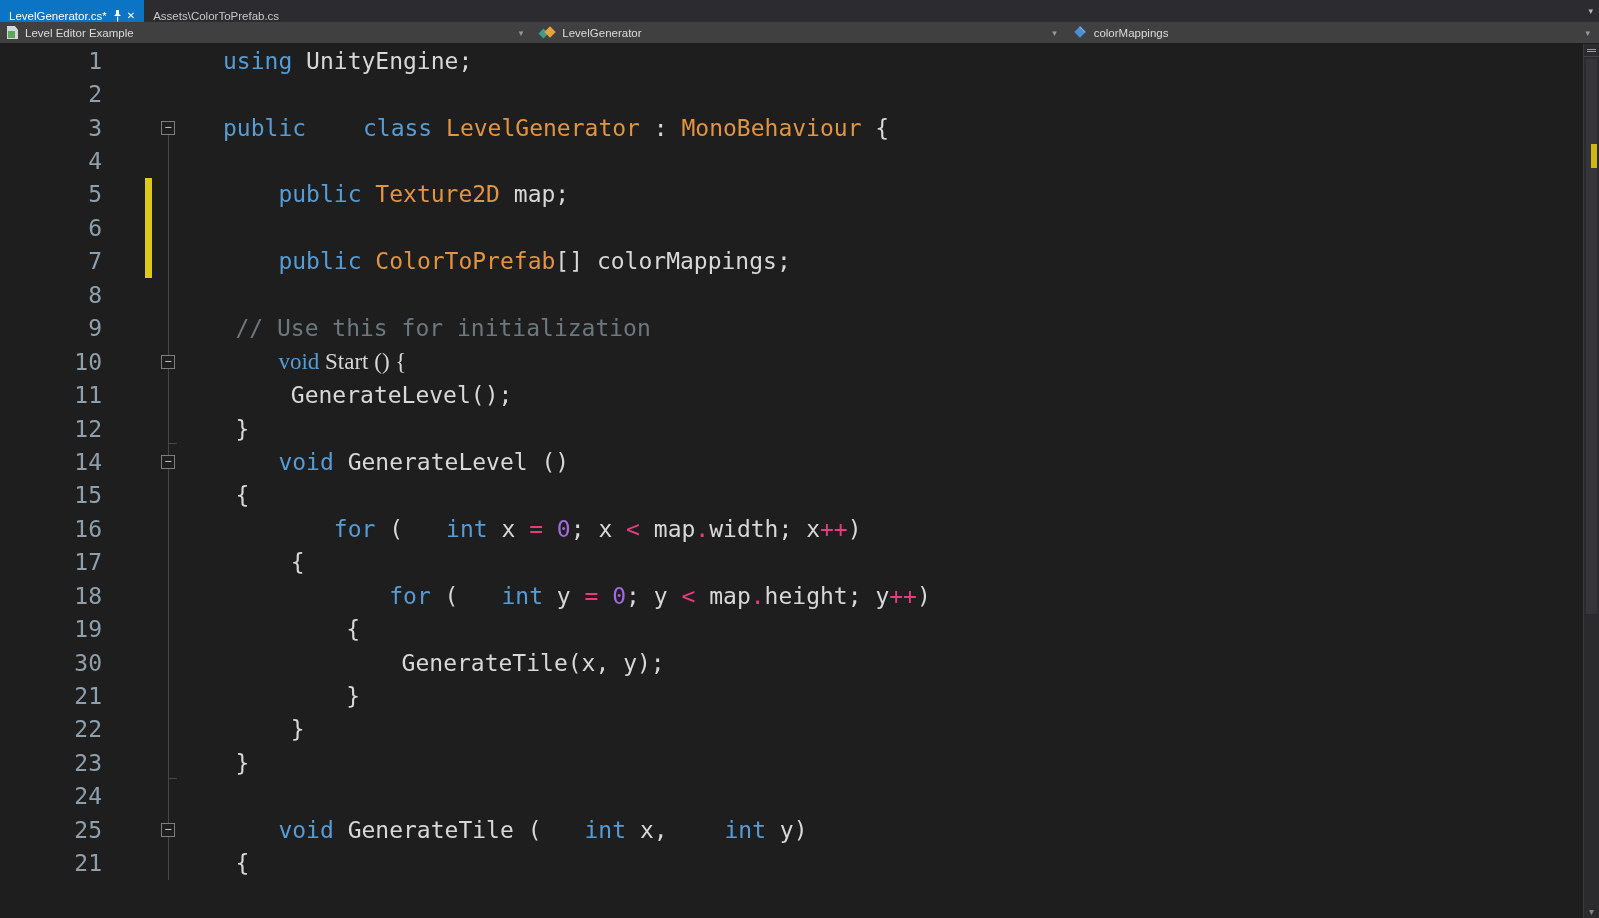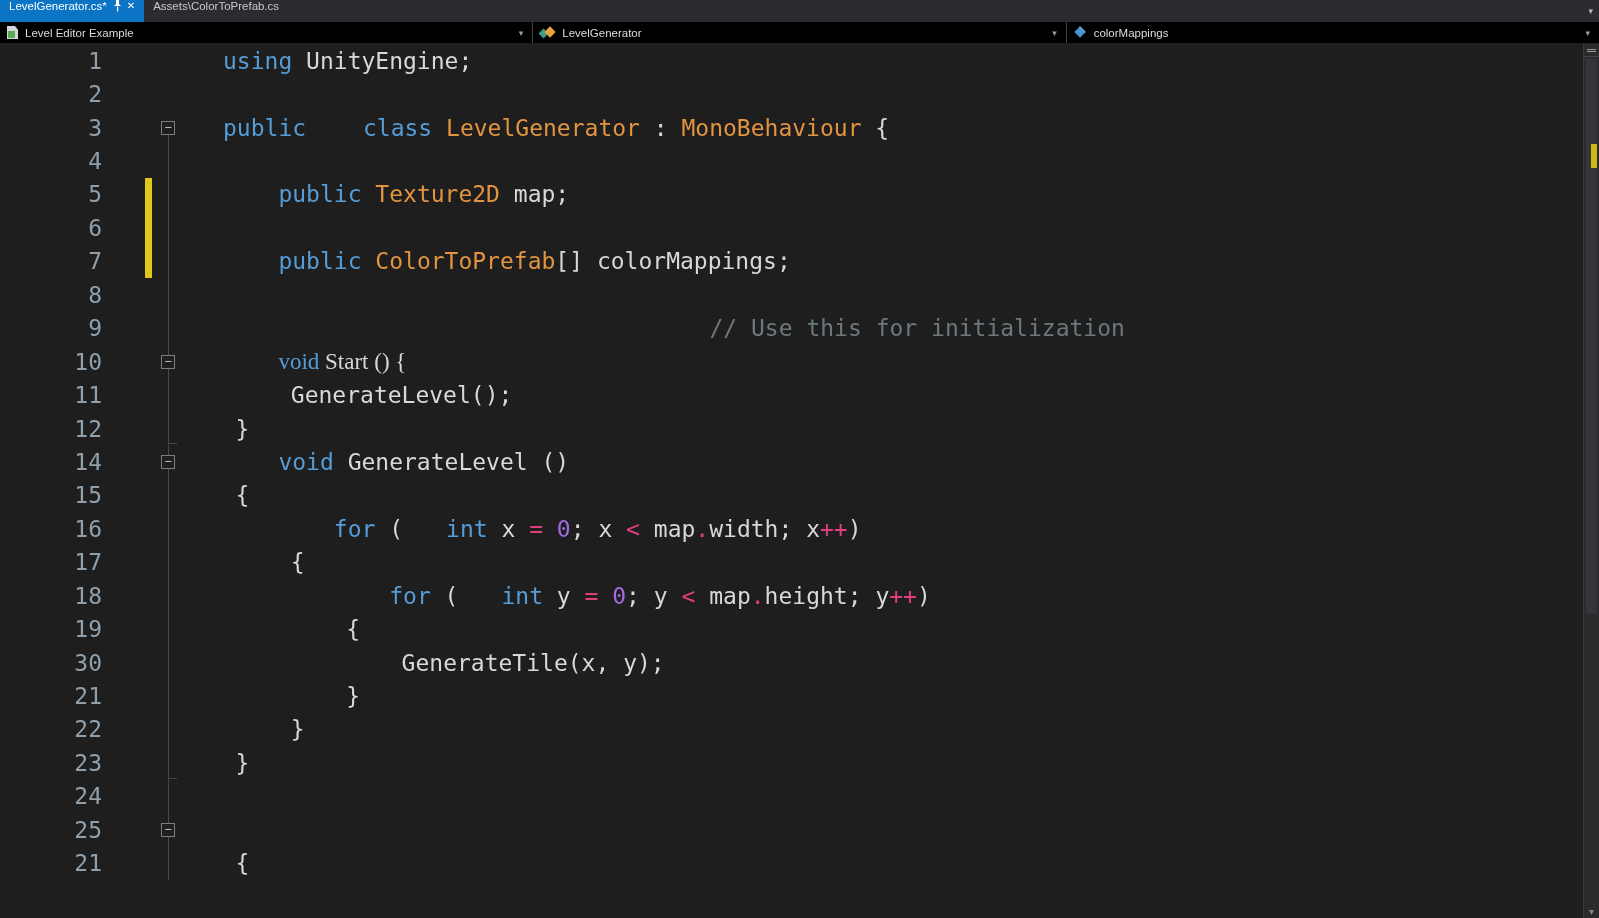--- a/index.html
+++ b/index.html
@@ -1,29 +1,29 @@
 <!DOCTYPE html>
 <html><head>
 <meta charset="utf-8">
 <style>
   * { margin:0; padding:0; box-sizing:border-box; }
   html,body { width:1599px; height:918px; overflow:hidden; }
   body { background:#1e1e1e; font-family:"Liberation Sans", sans-serif; position:relative; }
 
   
   .tabbar { height:22px; background:#2c2c30; display:flex; align-items:stretch; position:relative; }
-  .tab { display:flex; align-items:flex-start; gap:6px; padding:0 9px; font-size:11.5px; color:#c8c8c8; cursor:default; }
+  .tab { display:flex; align-items:flex-end; gap:6px; padding:0 9px; font-size:11.5px; color:#c8c8c8; cursor:default; }
   .tab.active { background:#0b74c4; color:#ffffff; }
   .tab-icons { display:flex; align-items:center; gap:5px; }
   .pin-icon svg { display:block; }
   .close-icon { font-size:10px; color:#ffffff; line-height:10px; }
   .tab-overflow { position:absolute; right:6px; top:0; height:22px; display:flex; align-items:center; color:#b9b9b9; font-size:9px; }
 
   
-  .navbar { height:22px; background:#000000; display:flex; border-bottom:1px solid #1e1e1e; }
+  .navbar { height:22px; background:#404040; display:flex; border-bottom:1px solid #1e1e1e; }
   .nav-combo { flex:1; display:flex; align-items:center; gap:7px; padding:0 7px; border-right:1px solid #3f3f46; color:#dcdcdc; font-size:11.5px; position:relative; }
   .nav-combo:last-child { border-right:none; }
   .nav-chevron { margin-left:auto; color:#9a9a9a; font-size:9px; padding-right:2px; }
   .icon-csfile { width:11px; height:13px; background:#d4d8dc; position:relative; flex:none;
                  clip-path:polygon(0 0,72% 0,100% 28%,100% 100%,0 100%); }
   .icon-csfile .accent { position:absolute; left:1px; bottom:1px; width:7px; height:7px; background:#5aa85a; }
   .icon-class { width:15px; height:13px; position:relative; flex:none; }
   .icon-class .d1 { position:absolute; left:0; top:4px; width:7px; height:7px; transform:rotate(45deg); background:#3e9b8f; }
   .icon-class .d2 { position:absolute; right:1px; top:2px; width:8px; height:8px; transform:rotate(45deg); background:#e8a33d; }
   .icon-field { width:13px; height:13px; position:relative; flex:none; }
@@ -108,36 +108,36 @@
 <div class="editor">
   <div>
       <div class="row"><div class="ln">1</div><div class="chg"></div><div class="fold"></div><div class="code" style="padding-left: 0px;"><span class="tk-k">using</span><span class="tk-p"> UnityEngine;</span></div></div>
       <div class="row"><div class="ln">2</div><div class="chg"></div><div class="fold"></div><div class="code" style="padding-left: 0px;"></div></div>
       <div class="row"><div class="ln">3</div><div class="chg"></div><div class="fold"><div class="guide-below"></div><div class="foldbox">−</div></div><div class="code" style="padding-left: 0px;"><span class="tk-k">public</span><span class="tk-p"> </span><span class="tk-k">class</span><span class="tk-p"> </span><span class="tk-t">LevelGenerator</span><span class="tk-p"> : </span><span class="tk-t">MonoBehaviour</span><span class="tk-p"> {</span></div></div>
       <div class="row"><div class="ln">4</div><div class="chg"></div><div class="fold"><div class="guide"></div></div><div class="code" style="padding-left: 0px;"></div></div>
       <div class="row"><div class="ln">5</div><div class="chg"><div class="bar"></div></div><div class="fold"><div class="guide"></div></div><div class="code" style="padding-left: 55.4px;"><span class="tk-k">public</span><span class="tk-p"> </span><span class="tk-t">Texture2D</span><span class="tk-p"> map;</span></div></div>
       <div class="row"><div class="ln">6</div><div class="chg"><div class="bar"></div></div><div class="fold"><div class="guide"></div></div><div class="code" style="padding-left: 0px;"></div></div>
       <div class="row"><div class="ln">7</div><div class="chg"><div class="bar"></div></div><div class="fold"><div class="guide"></div></div><div class="code" style="padding-left: 55.4px;"><span class="tk-k">public</span><span class="tk-p"> </span><span class="tk-t">ColorToPrefab</span><span class="tk-p">[] colorMappings;</span></div></div>
       <div class="row"><div class="ln">8</div><div class="chg"></div><div class="fold"><div class="guide"></div></div><div class="code" style="padding-left: 0px;"></div></div>
-      <div class="row"><div class="ln">9</div><div class="chg"></div><div class="fold"><div class="guide"></div></div><div class="code" style="padding-left: 55.4px; text-align: center;"><span class="tk-c">// Use this for initialization</span></div></div>
+      <div class="row"><div class="ln">9</div><div class="chg"></div><div class="fold"><div class="guide"></div></div><div class="code" style="padding-left: 55.4px;"><span class="tk-c">// Use this for initialization</span></div></div>
       <div class="row"><div class="ln">10</div><div class="chg"></div><div class="fold"><div class="guide"></div><div class="foldbox">−</div></div><div class="code" style="padding-left: 55.4px; font-family: Liberation Serif, serif;"><span class="tk-k">void</span><span class="tk-p"> Start () {</span></div></div>
       <div class="row"><div class="ln">11</div><div class="chg"></div><div class="fold"><div class="guide"></div></div><div class="code" style="padding-left: 110.8px;"><span class="tk-p">GenerateLevel();</span></div></div>
       <div class="row"><div class="ln">12</div><div class="chg"></div><div class="fold"><div class="guide"></div><div class="tick"></div></div><div class="code" style="padding-left: 55.4px;"><span class="tk-p">}</span></div></div>
       <div class="row"><div class="ln">14</div><div class="chg"></div><div class="fold"><div class="guide"></div><div class="foldbox">−</div></div><div class="code" style="padding-left: 55.4px;"><span class="tk-k">void</span><span class="tk-p"> GenerateLevel ()</span></div></div>
       <div class="row"><div class="ln">15</div><div class="chg"></div><div class="fold"><div class="guide"></div></div><div class="code" style="padding-left: 55.4px;"><span class="tk-p">{</span></div></div>
       <div class="row"><div class="ln">16</div><div class="chg"></div><div class="fold"><div class="guide"></div></div><div class="code" style="padding-left: 110.8px;"><span class="tk-k">for</span><span class="tk-p"> (</span><span class="tk-k">int</span><span class="tk-p"> x </span><span class="tk-o">=</span><span class="tk-p"> </span><span class="tk-n">0</span><span class="tk-p">; x </span><span class="tk-o">&lt;</span><span class="tk-p"> map</span><span class="tk-o">.</span><span class="tk-p">width; x</span><span class="tk-o">++</span><span class="tk-p">)</span></div></div>
       <div class="row"><div class="ln">17</div><div class="chg"></div><div class="fold"><div class="guide"></div></div><div class="code" style="padding-left: 110.8px;"><span class="tk-p">{</span></div></div>
       <div class="row"><div class="ln">18</div><div class="chg"></div><div class="fold"><div class="guide"></div></div><div class="code" style="padding-left: 166.2px;"><span class="tk-k">for</span><span class="tk-p"> (</span><span class="tk-k">int</span><span class="tk-p"> y </span><span class="tk-o">=</span><span class="tk-p"> </span><span class="tk-n">0</span><span class="tk-p">; y </span><span class="tk-o">&lt;</span><span class="tk-p"> map</span><span class="tk-o">.</span><span class="tk-p">height; y</span><span class="tk-o">++</span><span class="tk-p">)</span></div></div>
       <div class="row"><div class="ln">19</div><div class="chg"></div><div class="fold"><div class="guide"></div></div><div class="code" style="padding-left: 166.2px;"><span class="tk-p">{</span></div></div>
       <div class="row"><div class="ln">30</div><div class="chg"></div><div class="fold"><div class="guide"></div></div><div class="code" style="padding-left: 221.6px;"><span class="tk-p">GenerateTile(x, y);</span></div></div>
       <div class="row"><div class="ln">21</div><div class="chg"></div><div class="fold"><div class="guide"></div></div><div class="code" style="padding-left: 166.2px;"><span class="tk-p">}</span></div></div>
       <div class="row"><div class="ln">22</div><div class="chg"></div><div class="fold"><div class="guide"></div></div><div class="code" style="padding-left: 110.8px;"><span class="tk-p">}</span></div></div>
       <div class="row"><div class="ln">23</div><div class="chg"></div><div class="fold"><div class="guide"></div><div class="tick"></div></div><div class="code" style="padding-left: 55.4px;"><span class="tk-p">}</span></div></div>
       <div class="row"><div class="ln">24</div><div class="chg"></div><div class="fold"><div class="guide"></div></div><div class="code" style="padding-left: 0px;"></div></div>
-      <div class="row"><div class="ln">25</div><div class="chg"></div><div class="fold"><div class="guide"></div><div class="foldbox">−</div></div></div>
+      <div class="row"><div class="ln">25</div><div class="chg"></div><div class="fold"><div class="guide"></div><div class="foldbox">−</div></div><div class="code" style="padding-left: 55.4px;"><span class="tk-k">void</span><span class="tk-p"> GenerateTile (</span><span class="tk-k">int</span><span class="tk-p"> x, </span><span class="tk-k">int</span><span class="tk-p"> y)</span></div></div>
       <div class="row"><div class="ln">21</div><div class="chg"></div><div class="fold"><div class="guide"></div></div><div class="code" style="padding-left: 55.4px;"><span class="tk-p">{</span></div></div>
     </div>
 </div>
 
 <div class="vscroll">
   <div class="grip">
       <span class="bar-h"></span>
     </div>
   <div class="thumb"></div>
   <div class="scroll-mark"></div>

